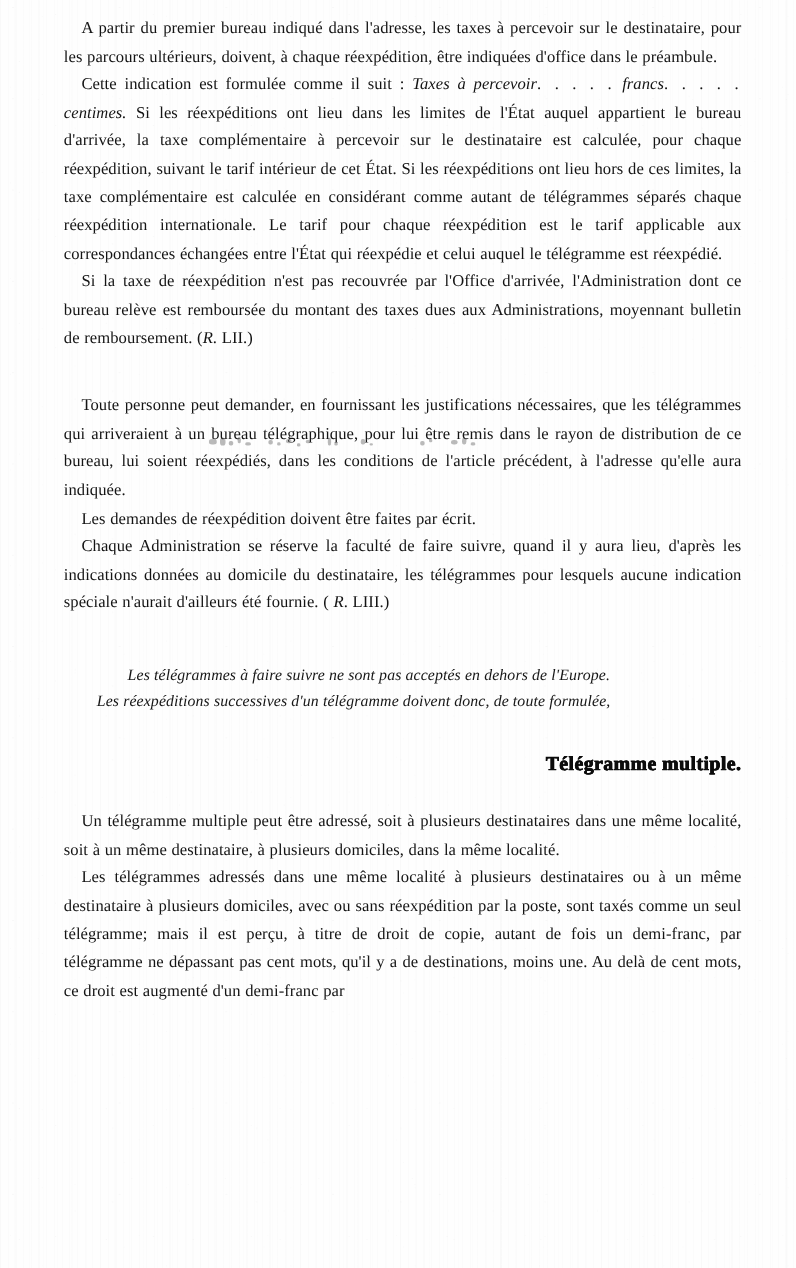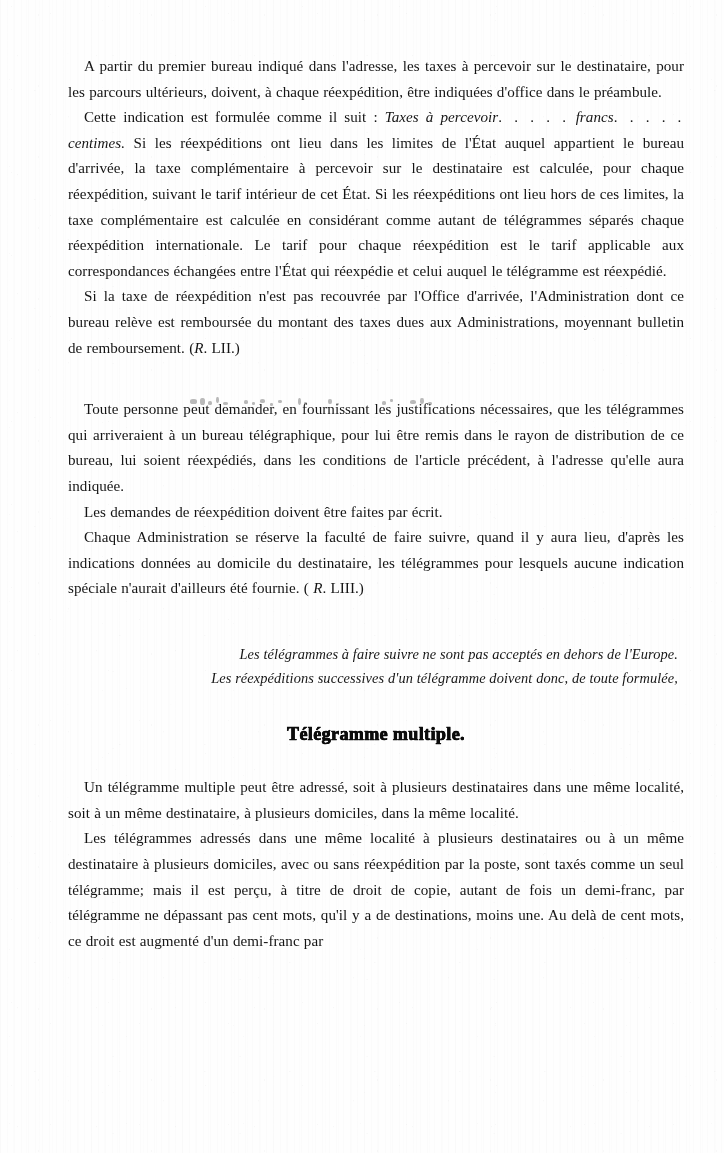--- a/index.html
+++ b/index.html
@@ -52,24 +52,23 @@
       radial-gradient(circle at 89% 72%, rgba(0,0,0,.04) 0 .5px, transparent .6px),
       radial-gradient(circle at 41% 83%, rgba(0,0,0,.05) 0 .6px, transparent .7px),
       radial-gradient(circle at 8% 91%, rgba(0,0,0,.04) 0 .5px, transparent .6px),
       radial-gradient(circle at 72% 95%, rgba(0,0,0,.045) 0 .6px, transparent .7px);
     background-size: 97px 83px, 113px 71px, 89px 101px, 131px 67px, 79px 119px,
                      103px 93px, 127px 77px, 85px 109px, 117px 87px, 95px 123px;
   }
 
   .textblock {
     position: absolute;
-    left: 68px;
+    left: 58px;
     top: 14px;
     width: 616px;
-    margin-top: 40px;
   }
 
   
   .para {
     margin: 0;
     text-align: justify;
     text-align-last: left;
     font-size: 15.1px;
     line-height: 25.6px;
     color: #141414;
@@ -93,32 +92,32 @@
   }
 
   
   .note {
     margin: 0;
     padding: 0 6px 0 30px;
     font-style: italic;
     font-size: 14.4px;
     line-height: 24.2px;
     color: #161616;
-    text-align: right;
+    text-align: left;
     letter-spacing: .1px;
   }
   .note .line { display: block; white-space: nowrap; }
   .note .line.l1 { margin-left: 28px; }
   .note .line.l2 { margin-left: 0px; }
   .note .line.l3 { margin-left: 12px; }
 
   
   .section-heading {
     margin: 0;
-    text-align: center;
+    text-align: right;
     font-size: 18px;
     font-weight: 700;
     letter-spacing: .4px;
     color: #0c0c0c;
     font-family: "Liberation Serif", "DejaVu Serif", serif;
     
     -webkit-text-stroke: 0.62px #0c0c0c;
     text-shadow: 0 0 .35px #0c0c0c, .3px 0 .2px #0c0c0c;
   }
 

